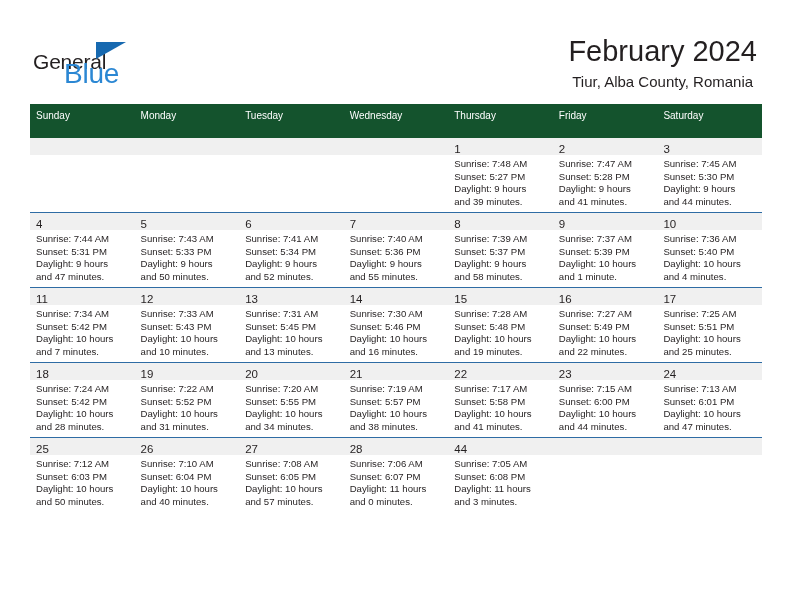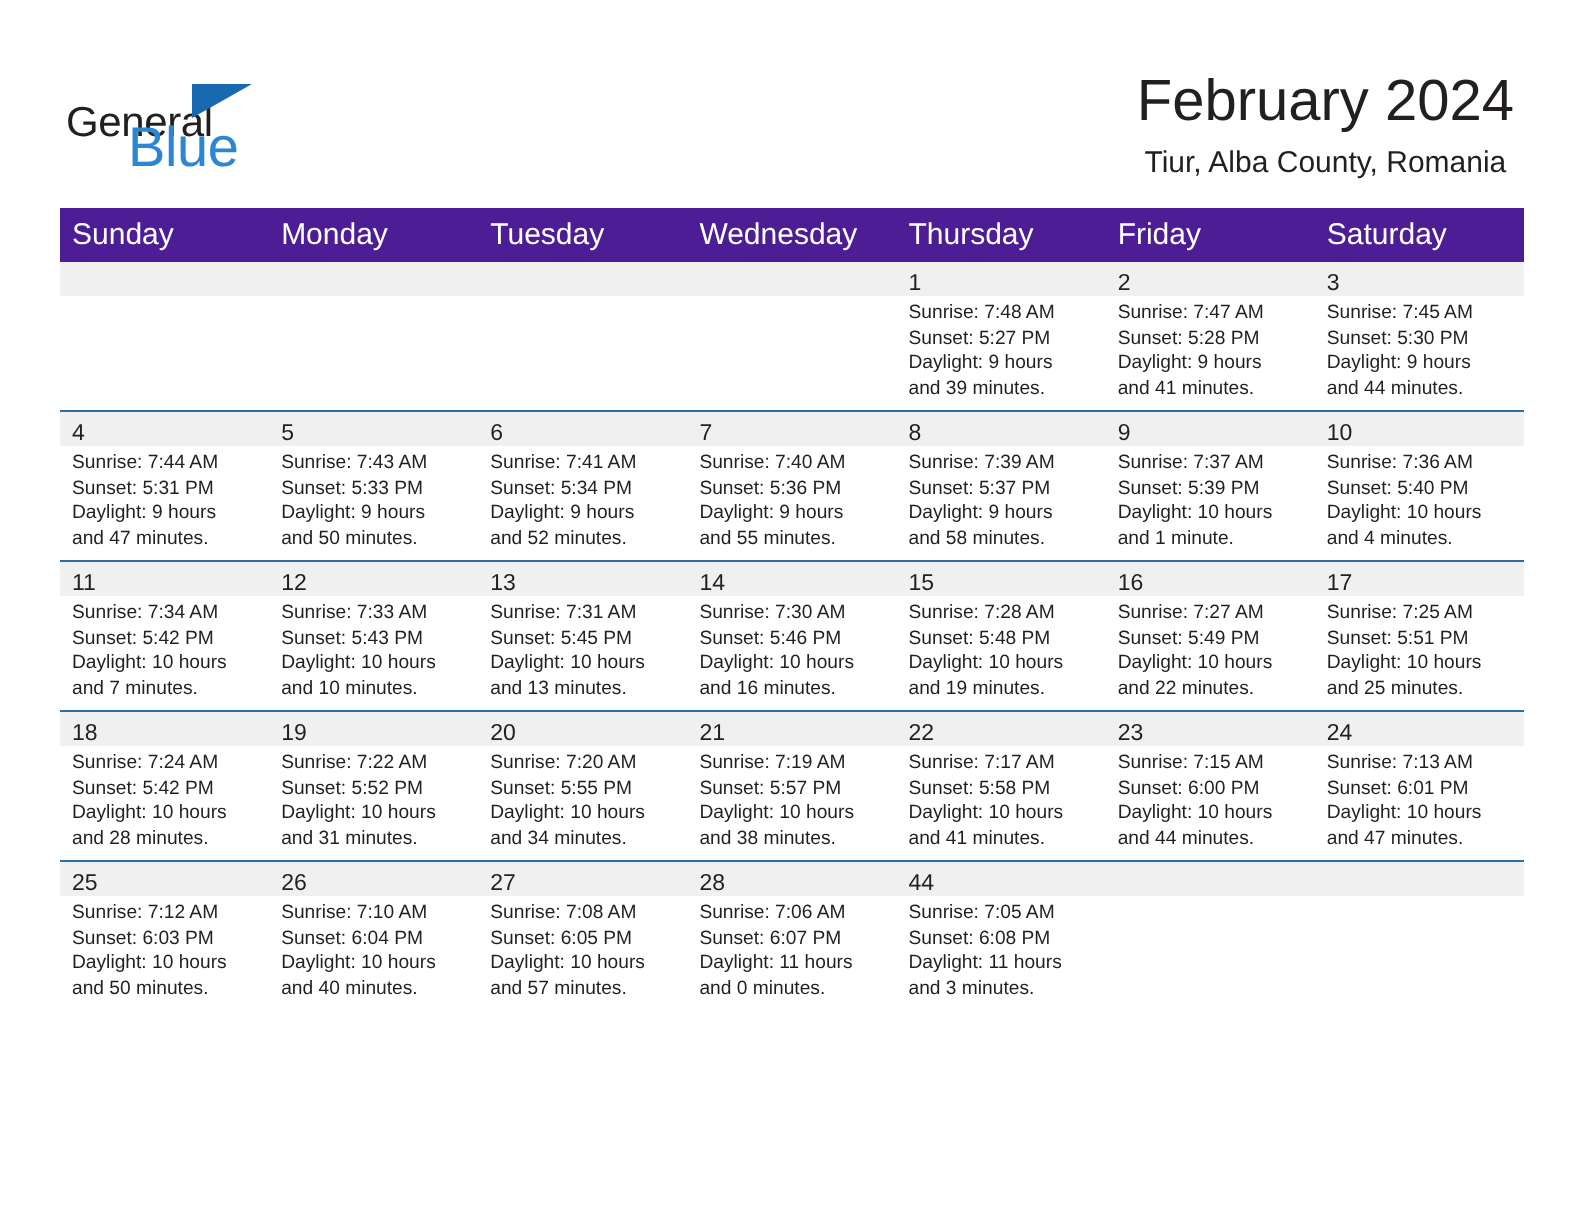--- a/index.html
+++ b/index.html
@@ -92,26 +92,26 @@
   .calendar {
     position: absolute;
     left: 30px;
     top: 104px;
     width: 732px;
     border-collapse: collapse;
     table-layout: fixed;
   }
 
   .calendar th {
-    background: #4c1d95;
+    background: #14532d;
     color: #ffffff;
-    font-size: 15px;
+    font-size: 10px;
     font-weight: normal;
     text-align: left;
-    padding: 5px 0 5px 6px;
+    padding: 5px 0 17px 6px;
     height: 12px;
     border: none;
   }
 
   .calendar td {
     width: 104.57px;
     height: 74px;
     vertical-align: top;
     padding: 0;
     border: none;

